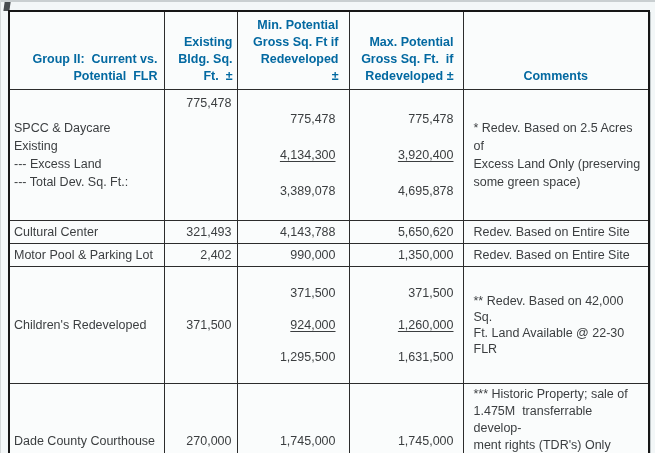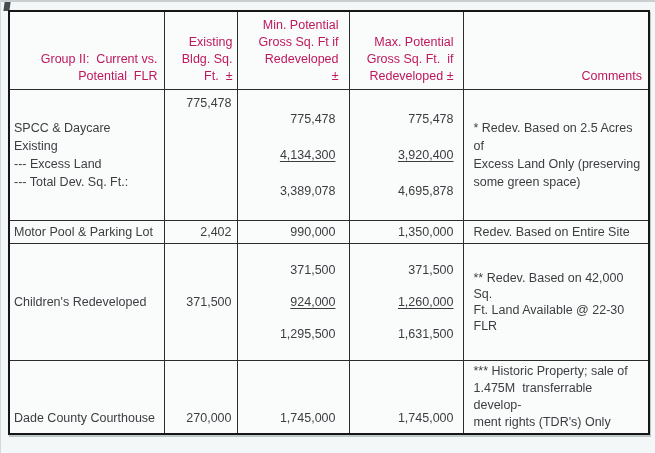--- a/index.html
+++ b/index.html
@@ -20,23 +20,23 @@
     background:#fafcfc;
   }
   td{
     border:1px solid #2c2c2c;
     font-size:12.5px;line-height:18px;
     padding:2px 6px;
     white-space:pre-line;
     overflow:hidden;
     vertical-align:middle;
   }
-  tr.hdr td{font-weight:normal;vertical-align:bottom;line-height:17px;padding-bottom:4px;color:#be185d;margin-left:44px;}
+  tr.hdr td{font-weight:bold;vertical-align:bottom;line-height:17px;padding-bottom:4px;color:#0369a1;margin-left:44px;}
   .tr-right{text-align:right;}
-  .tc-center{text-align:right;}
+  .tc-center{text-align:center;}
   .num{text-align:right;margin-left:39px;}
   .c1pad{padding-left:4px;}
   .p2{padding-right:5px;}
   .p3{padding-right:13px;}
   .p4{padding-right:9px;}
   .p5{padding-left:10px;}
   .vt{vertical-align:top;}
   .vm{vertical-align:middle;}
   .vb{vertical-align:bottom;}
   .pb6{padding-bottom:6px;}
@@ -93,20 +93,27 @@
       <td class="num p4 vm">
         <div class="line">775,478</div>
         <div class="line u">3,920,400</div>
         <div class="line">4,695,878</div>
       </td>
       <td class="p5 vm">* Redev. Based on 2.5 Acres of
 Excess Land Only (preserving
 some green space)</td>
     </tr>
 
+    <tr style="height:21px">
+      <td class="c1pad">Cultural Center</td>
+      <td class="num p2">321,493</td>
+      <td class="num p3">4,143,788</td>
+      <td class="num p4">5,650,620</td>
+      <td class="p5">Redev. Based on Entire Site</td>
+    </tr>
 
     <tr style="height:22px">
       <td class="c1pad">Motor Pool &amp; Parking Lot</td>
       <td class="num p2">2,402</td>
       <td class="num p3">990,000</td>
       <td class="num p4">1,350,000</td>
       <td class="p5">Redev. Based on Entire Site</td>
     </tr>
 
 

